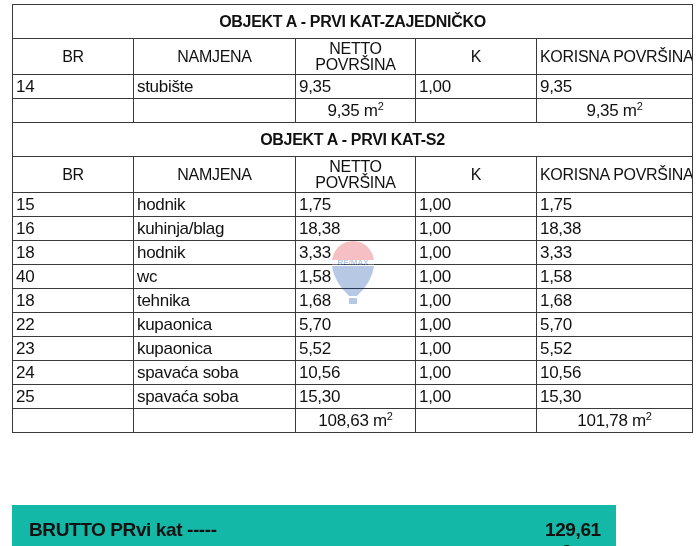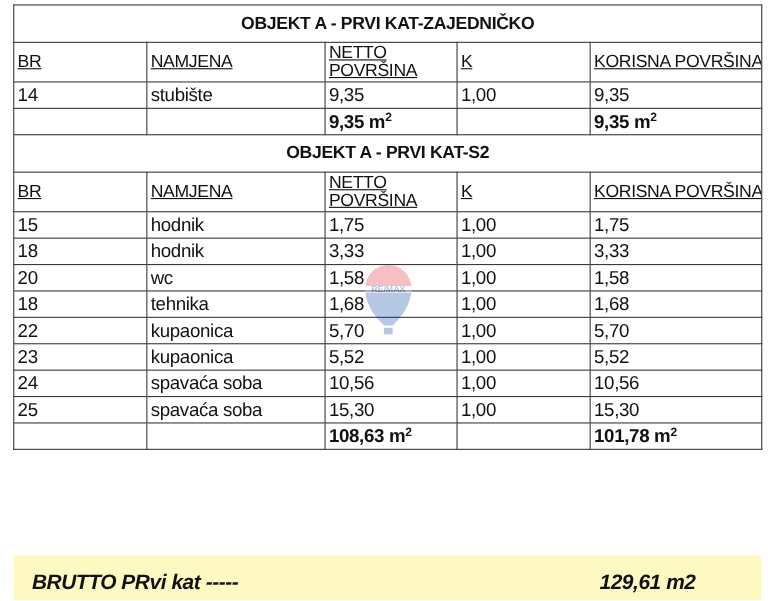--- a/index.html
+++ b/index.html
@@ -44,35 +44,34 @@
 
   tr.title-row td {
     height: 33px;
     text-align: center;
     font-weight: bold;
     font-size: 16px;
     letter-spacing: -0.3px;
   }
   tr.header-row td {
     height: 35px;
-    text-align: left;
+    text-align: center;
     font-size: 16px;
     line-height: 16px;
     letter-spacing: -0.3px;
-    text-decoration: underline;
   }
   tr.data-row td {
     height: 23px;
     text-align: left;
     letter-spacing: -0.3px;
   }
   tr.total-row td {
     height: 23px;
-    font-weight: bold;
-    text-align: left;
+    font-weight: normal;
+    text-align: center;
     letter-spacing: -0.3px;
   }
   sup.sq {
     font-size: 11px;
     vertical-align: 6px;
     line-height: 0;
   }
 
   .watermark {
     position: absolute;
@@ -81,24 +80,23 @@
     width: 50px;
     height: 70px;
     opacity: 0.28;
     pointer-events: none;
   }
 
   .brutto-band {
     position: absolute;
     left: 12px;
     top: 505px;
-    width: 680px;
+    width: 604px;
     height: 41px;
-    background: #fef9c3;
-    font-style: italic;
+    background: #14b8a6;
   }
   .brutto-label {
     position: absolute;
     left: 17px;
     top: 14px;
     font-weight: bold;
     font-size: 19px;
     letter-spacing: -0.4px;
   }
   .brutto-value {
@@ -162,28 +160,35 @@
       </tr>
 
       <tr class="data-row">
         <td>15</td>
         <td>hodnik</td>
         <td>1,75</td>
         <td>1,00</td>
         <td>1,75</td>
       </tr>
       <tr class="data-row">
+        <td>16</td>
+        <td>kuhinja/blag</td>
+        <td>18,38</td>
+        <td>1,00</td>
+        <td>18,38</td>
+      </tr>
+      <tr class="data-row">
         <td>18</td>
         <td>hodnik</td>
         <td>3,33</td>
         <td>1,00</td>
         <td>3,33</td>
       </tr>
       <tr class="data-row">
-        <td>20</td>
+        <td>40</td>
         <td>wc</td>
         <td>1,58</td>
         <td>1,00</td>
         <td>1,58</td>
       </tr>
       <tr class="data-row">
         <td>18</td>
         <td>tehnika</td>
         <td>1,68</td>
         <td>1,00</td>

